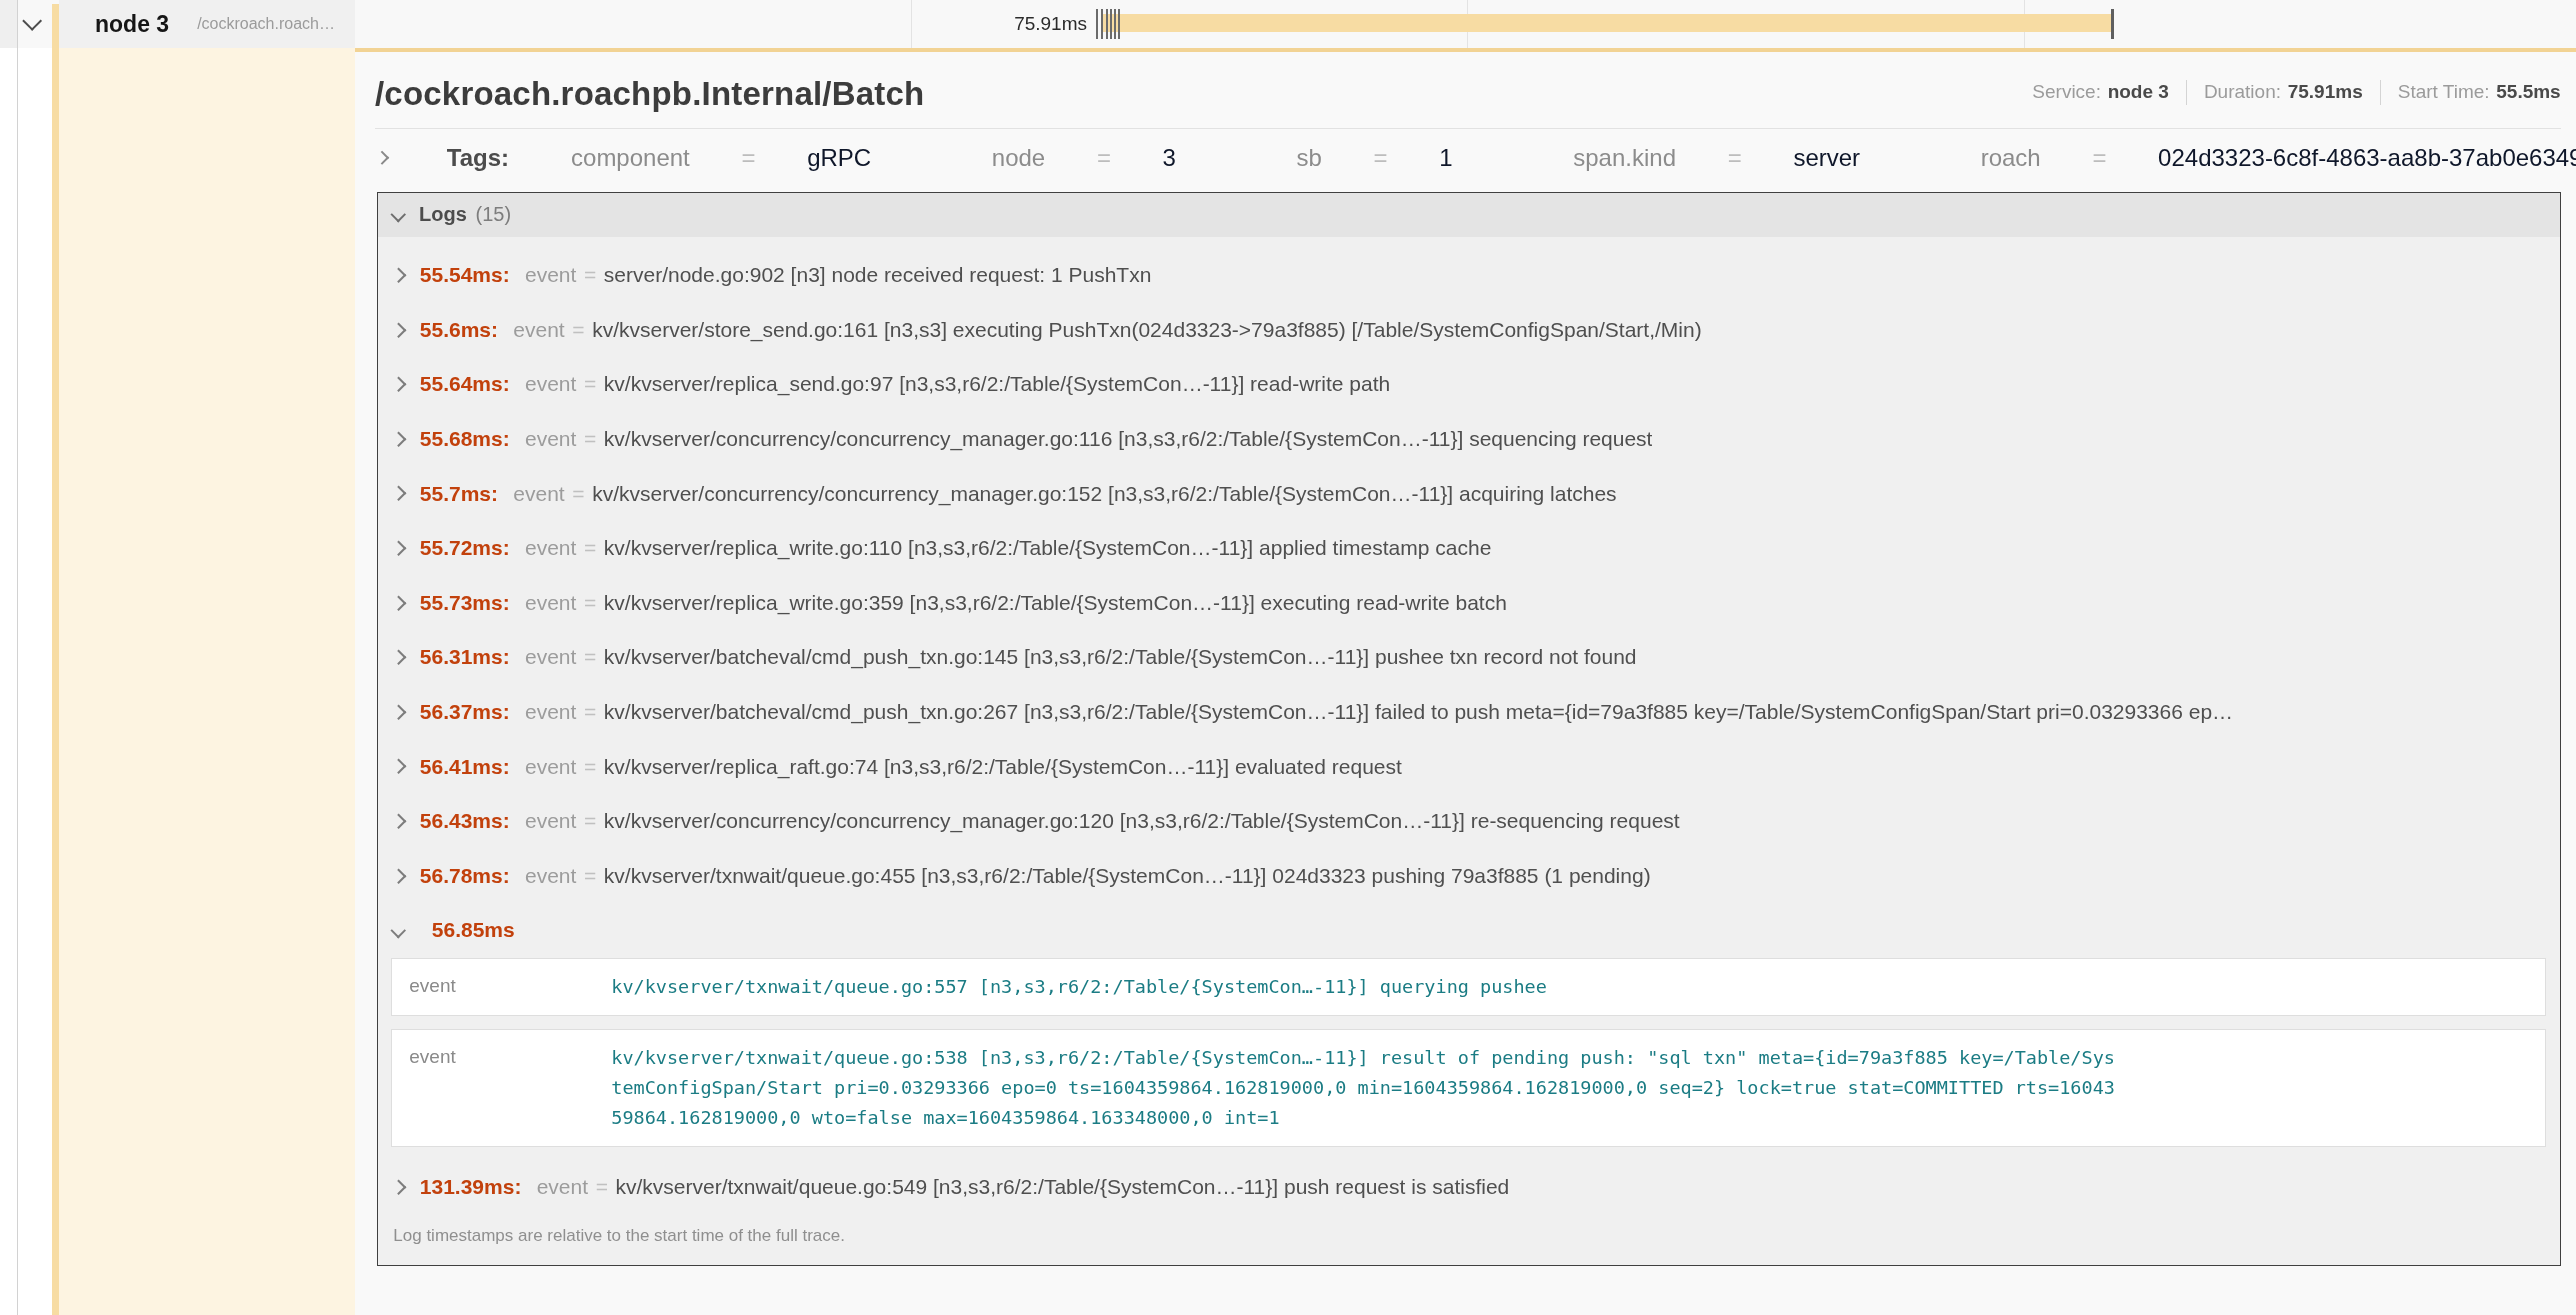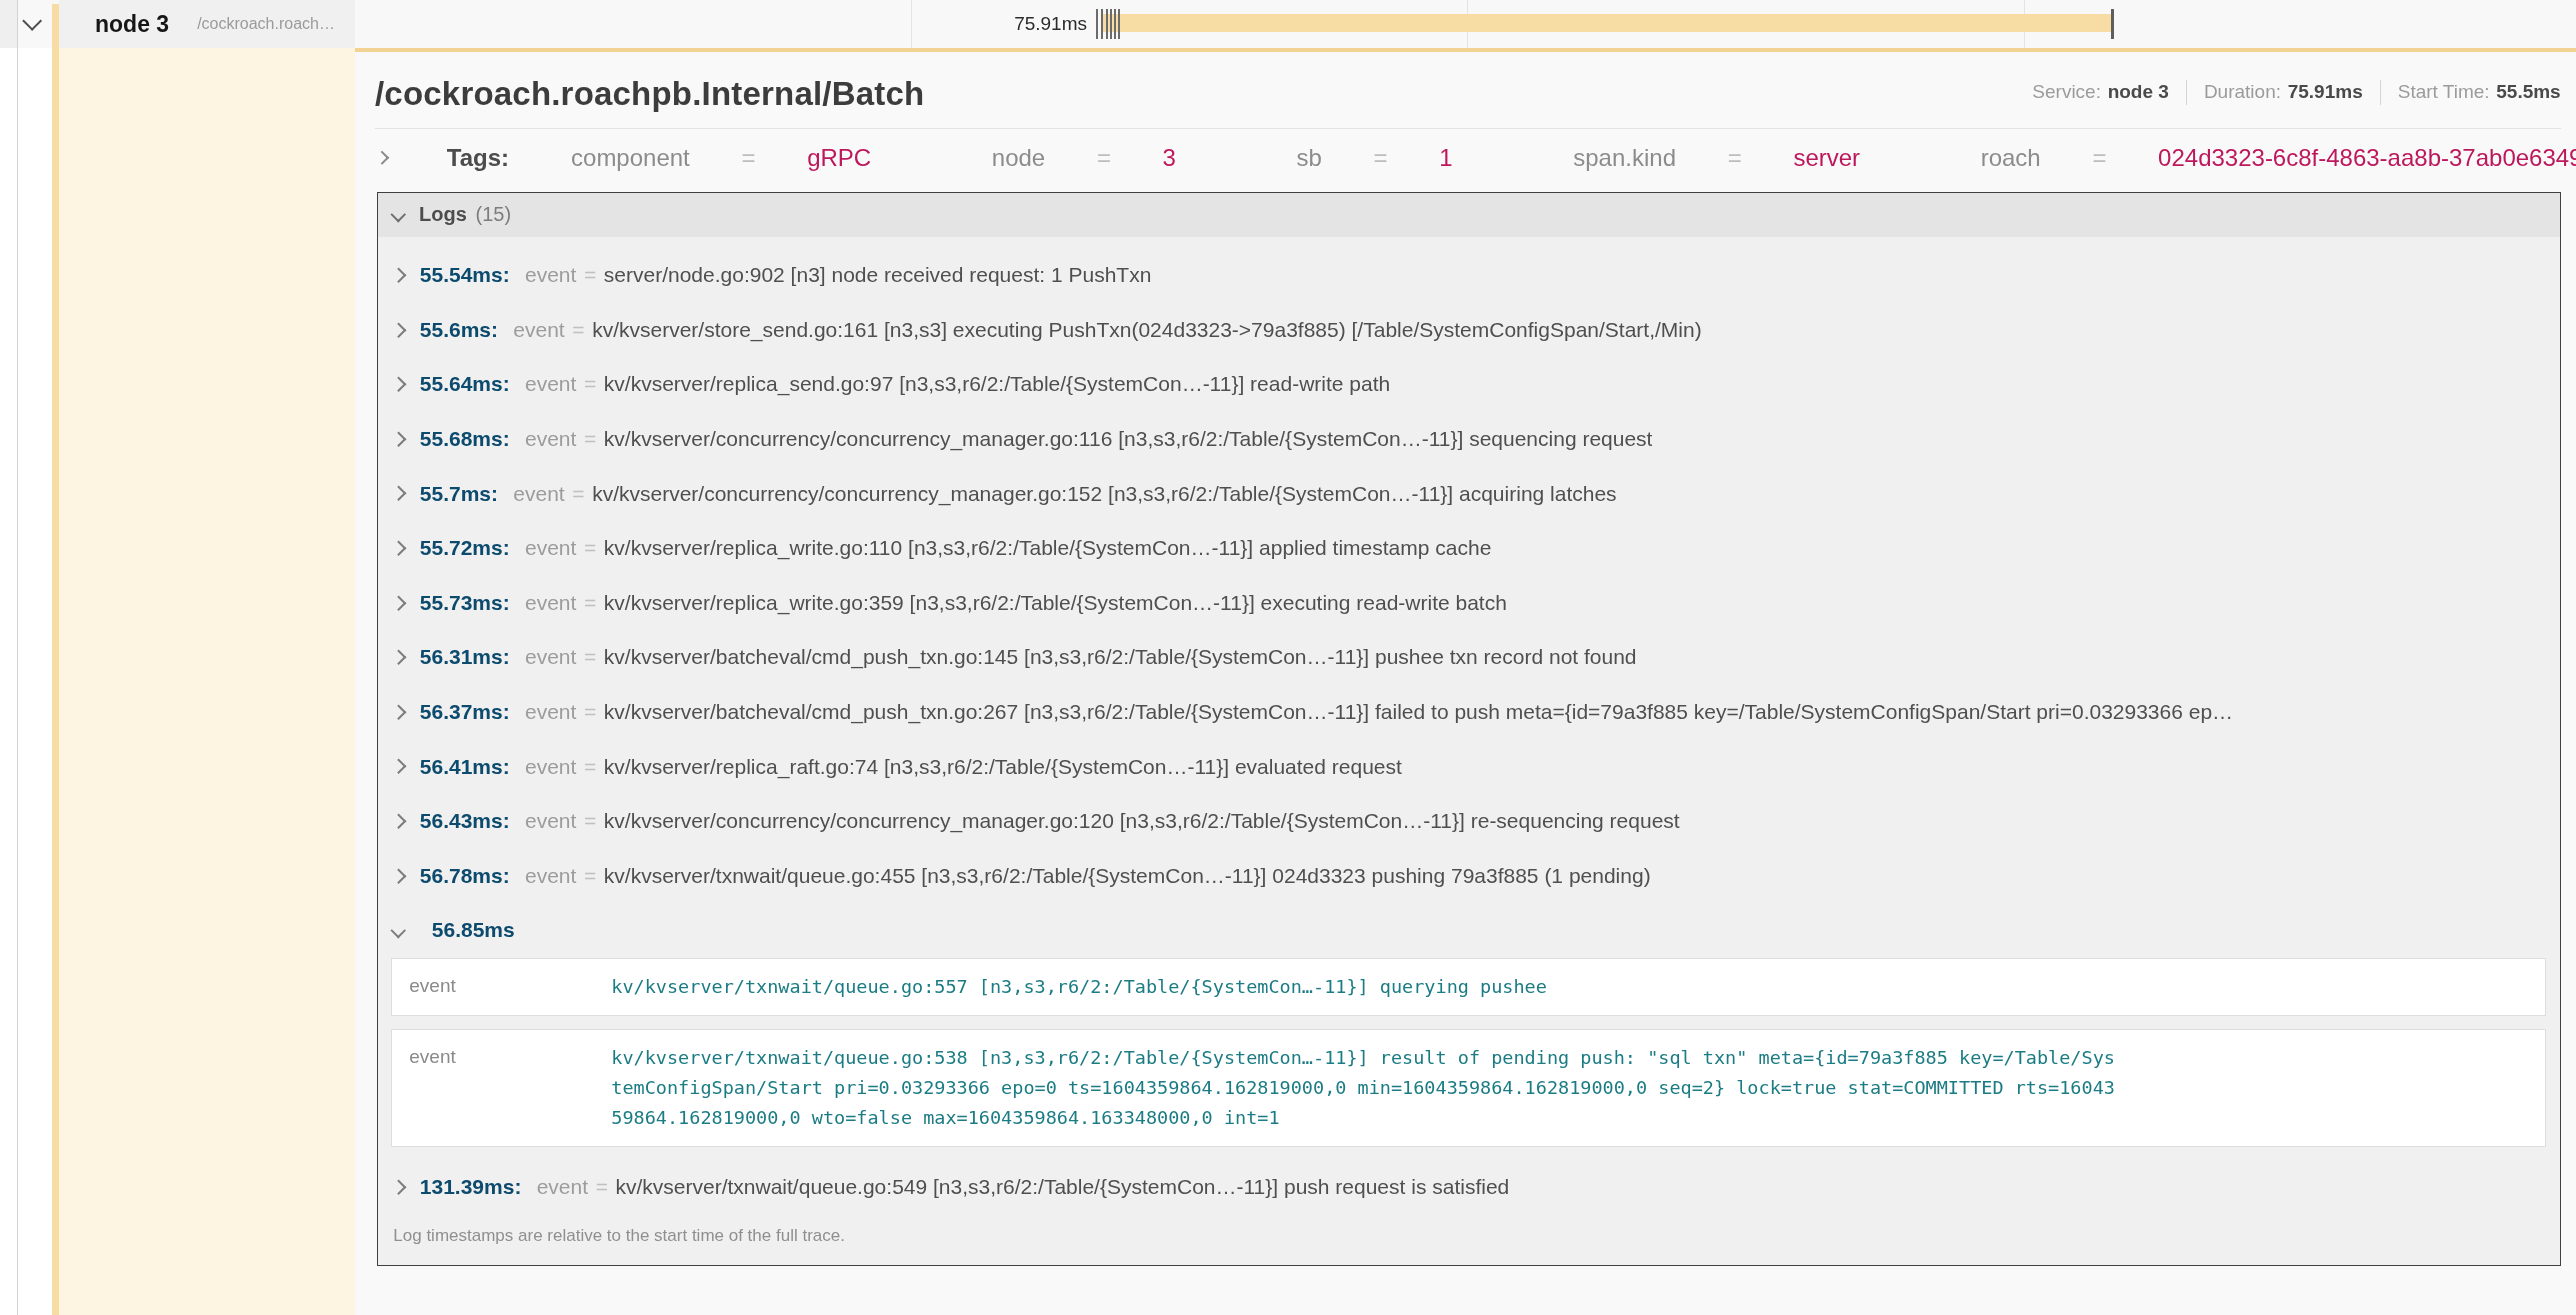--- a/index.html
+++ b/index.html
@@ -43,35 +43,35 @@
   .vsep { width:1px; height:25px; background:#d4d4d4; margin:0 17px; }
   .vsep.small { height:23px; margin:0 15.3px; }
   .header-divider { height:1px; background:#e2e2e2; margin:0 15.3px 0 20px; }
 
   .tags-row { display:flex; align-items:center; padding:14.3px 15.3px 13.3px 22px; font-size:24px;
     white-space:nowrap; overflow:hidden;gap:45px; }
   .tags-row .chev { width:9.5px; height:9.5px; border-width:0 2.4px 2.4px 0; border-color:#8a8a8a; margin-right:15.3px; }
   .tags-label { font-weight:bold; color:#4c4c4c; margin-right:17px; }
   .tag-key { color:#8c8c8c; }
   .tag-eq  { color:#bdbdbd; margin:0 6.7px; }
-  .tag-val { color:#be185d; }
+  .tag-val { color:#0f172a; }
 
   
   .logs-box { margin:6.7px 15.3px 0 22px; border:1px solid #404040; background:#f0f0f0; }
   .logs-header { background:#e4e4e4; padding:10.5px 15.3px; font-size:20px; display:flex; align-items:center; }
   .logs-header .chev { width:10.5px; height:10.5px; border-width:0 2.4px 2.4px 0; border-color:#6e6e6e; margin-right:15.3px; }
   .logs-title { font-weight:bold; color:#4c4c4c; }
   .logs-count { color:#7d7d7d; margin-left:8.6px; }
   .logs-list { padding-top:11.4px; }
 
   .log-row { display:flex; align-items:center; padding:13.3px 15.3px; font-size:21px; line-height:28px;
     white-space:nowrap; overflow:hidden; }
   .log-row .chev, .log-exp-header .chev { width:10.5px; height:10.5px; border-width:0 2.4px 2.4px 0;
     border-color:#7d7d7d; margin-right:16px; }
-  .log-time { font-weight:bold; color:#0c4a6e; margin-right:15.3px; }
+  .log-time { font-weight:bold; color:#c2410c; margin-right:15.3px; }
   .log-key  { color:#9c9c9c; }
   .log-eq   { color:#c0c0c0; margin:0 7.6px; }
   .log-val  { color:#4f4f4f; overflow:hidden; }
 
   .log-exp-header { display:flex; align-items:center; padding:13.3px 15.3px 9.5px 15.3px;
     font-size:21px; line-height:28px;gap:12px; }
   .log-exp-body { background:#ffffff; border:1px solid #dedede; margin:3.8px 13.3px 13.3px 13.3px;
     padding:13.3px 17px; display:flex; align-items:flex-start; }
   .field-key { width:202px; flex-shrink:0; color:#8a8a8a; font-size:19px; padding-top:2.9px; }
   .field-val { font-family:"DejaVu Sans Mono", monospace; color:#1b7c84; font-size:18.5px;

